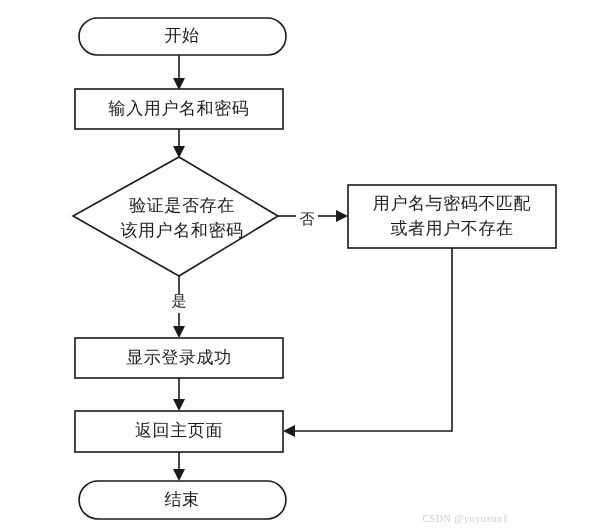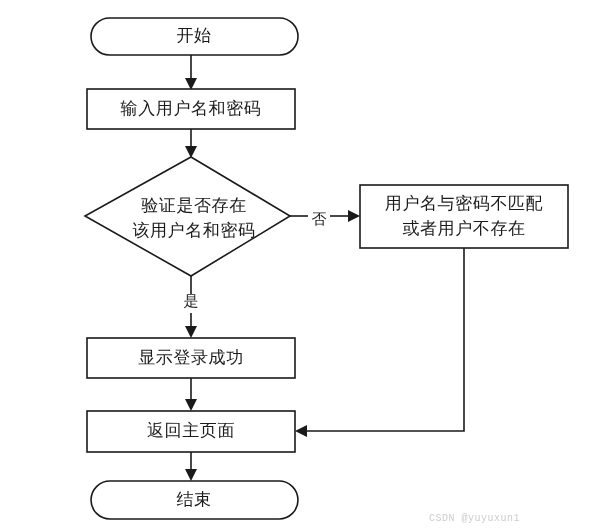--- a/index.html
+++ b/index.html
@@ -11,21 +11,20 @@
     width: 610px;
     height: 530px;
     overflow: hidden;
     font-family: "Liberation Serif", "DejaVu Serif", serif;
   }
   #flowchart-root {
     position: relative;
     width: 516px;
     height: 530px;
     background: #ffffff;
-    margin-left: 12px;
   }
   svg.flow-canvas {
     position: absolute;
     left: 0;
     top: 0;
     width: 610px;
     height: 530px;
   }
   .node-shape {
     fill: #ffffff;
@@ -54,21 +53,21 @@
     font-family: "Liberation Serif", "DejaVu Serif", serif;
     font-size: 15px;
     fill: #1a1a1a;
     text-anchor: middle;
     dominant-baseline: middle;
   }
   .watermark-text {
     position: absolute;
     right: 8px;
     bottom: 6px;
-    font-family: Liberation Mono, monospace;
+    font-family: Liberation Serif, serif;
     font-size: 10px;
     color: #cccccc;
     letter-spacing: 0.5px;
     user-select: none;
   }
 </style>
 </head>
 <body>
 
 <div id="flowchart-root">

